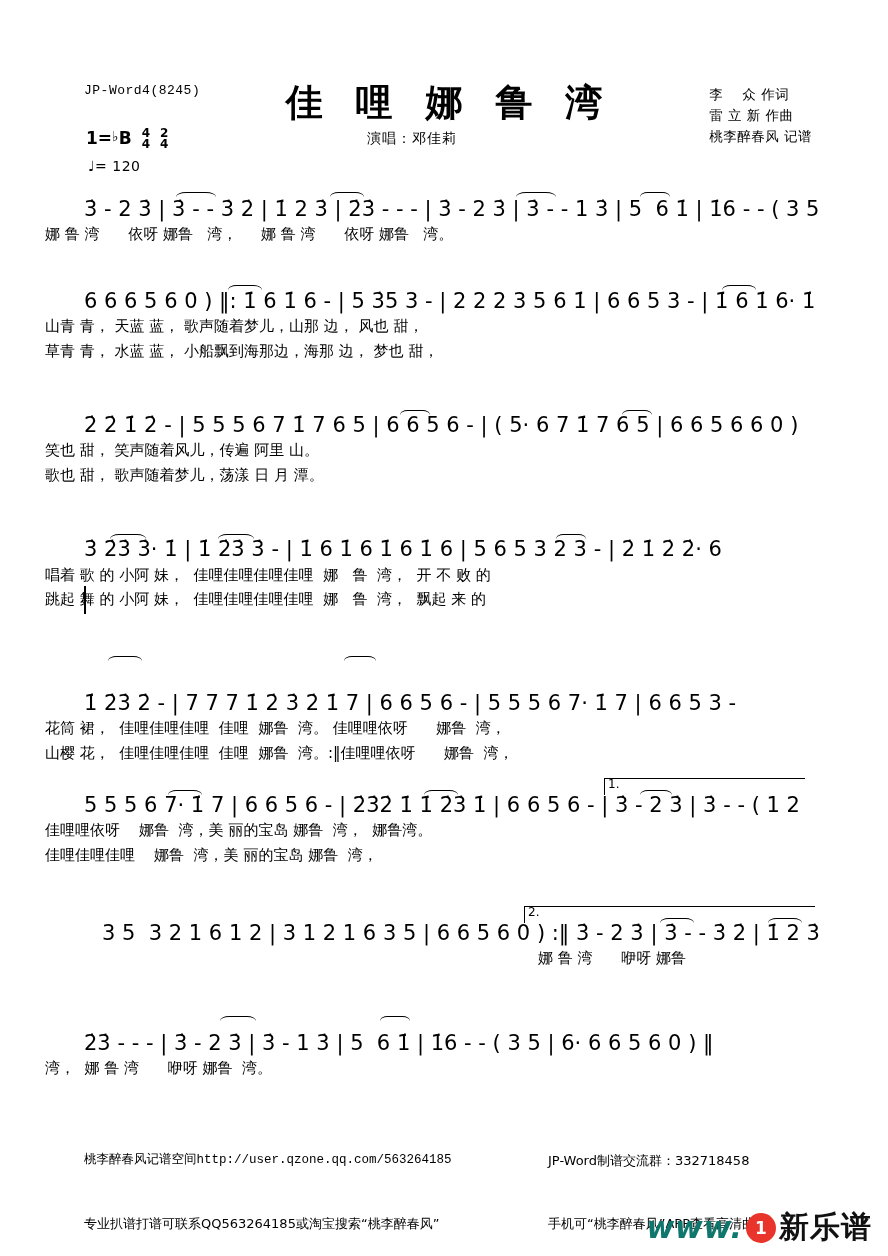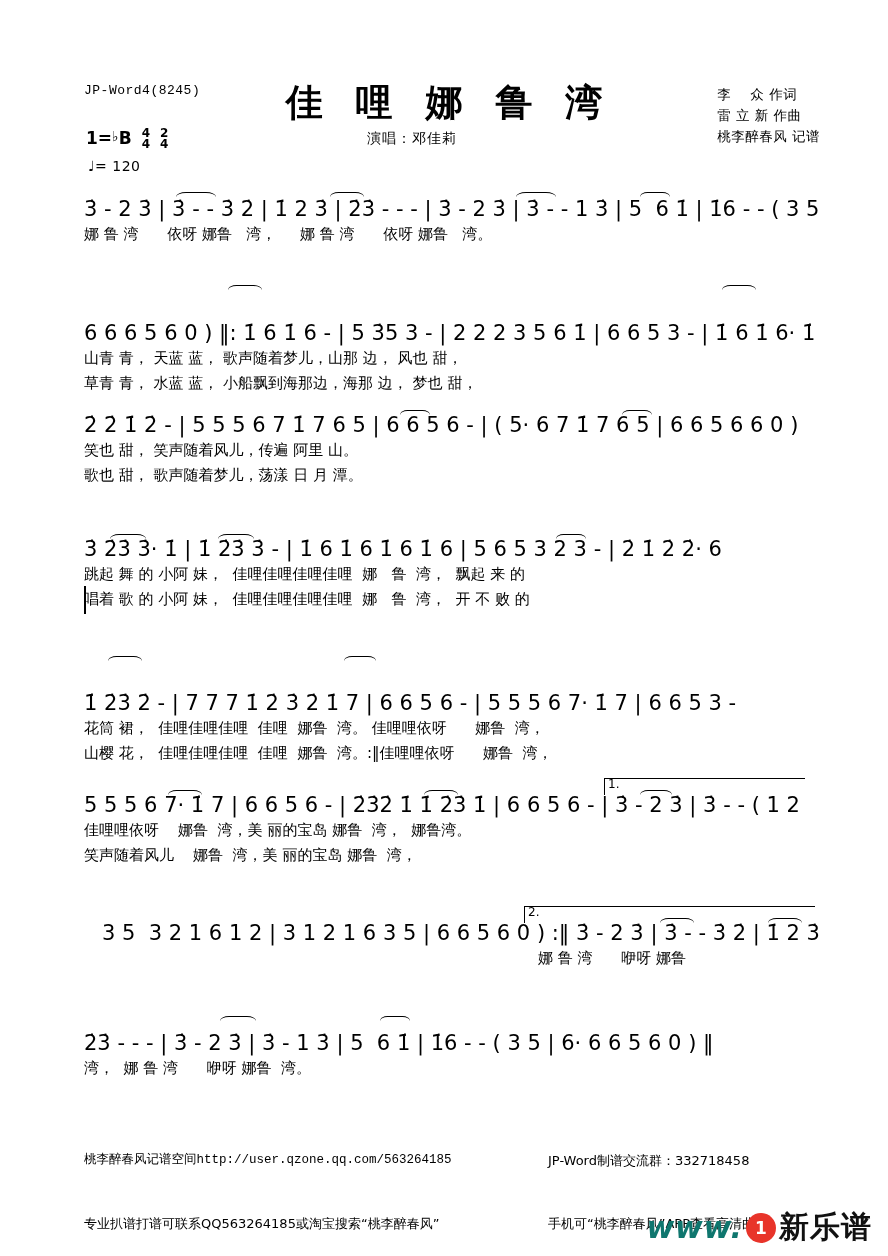--- a/index.html
+++ b/index.html
@@ -26,21 +26,21 @@
     font-weight:bold;font-size:37px;letter-spacing:10px;
     text-indent:10px;
   }
   .singer{
     position:absolute;left:0;top:130px;width:824px;
     text-align:center;
     font-family:"DejaVu Sans", sans-serif;
     font-size:14px;letter-spacing:1px;
   }
   .credits{
-    position:absolute;right:68px;top:84px;
+    position:absolute;right:76px;top:84px;
     font-family:"DejaVu Sans", sans-serif;
     font-size:13.5px;line-height:21px;text-align:left;
     letter-spacing:0.5px;
   }
   .credits div{white-space:pre;}
 
   .keysig{
     position:absolute;left:86px;top:128px;
     font-family:"DejaVu Sans", sans-serif;
     font-size:17px;font-weight:bold;
@@ -66,21 +66,21 @@
     font-size:21px;
     letter-spacing:0px;
     white-space:pre;
     padding-left:84px;
     line-height:26px;
   }
   .lyric{
     font-family:"DejaVu Sans", sans-serif;
     font-size:15px;
     white-space:pre;
-    padding-left:84px;
+    padding-left:45px;
     line-height:24px;
     letter-spacing:0px;
   }
   .lyric.l2{padding-top:1px;}
 
   
   .arc{
     position:absolute;
     border-top:1.4px solid #000;
     border-radius:50%/100%;
@@ -168,58 +168,58 @@
 
   <div class="system" style="top:196px;">
     <div class="notes">3̇ - 2 3̇ | 3̇ - - 3̇ 2̇ | 1̇ 2 3̇ | 2̇3̇ - - - | 3̇ - 2 3̇ | 3̇ - - 1 3̇ | 5  6 1̇ | 1̇6 - - ( 3 5</div>
     <div class="lyric">娜 鲁 湾      依呀 娜鲁   湾，     娜 鲁 湾      依呀 娜鲁   湾。</div>
   </div>
   <div class="arc" style="left:176px;top:192px;width:40px;"></div>
   <div class="arc" style="left:330px;top:192px;width:34px;"></div>
   <div class="arc" style="left:516px;top:192px;width:40px;"></div>
   <div class="arc" style="left:640px;top:192px;width:30px;"></div>
 
-  <div class="system" style="top:288px;margin-top:32px;">
+  <div class="system" style="top:288px;">
     <div class="notes">6 6 6 5 6 0 ) ‖: 1̇ 6 1̇ 6 - | 5 3̇5 3 - | 2 2 2 3 5 6 1̇ | 6 6 5 3 - | 1̇ 6 1̇ 6· 1̇</div>
     <div class="lyric">山青 青， 天蓝 蓝， 歌声随着梦儿，山那 边， 风也 甜，</div>
     <div class="lyric l2">草青 青， 水蓝 蓝， 小船飘到海那边，海那 边， 梦也 甜，</div>
   </div>
   <div class="arc" style="left:228px;top:285px;width:34px;"></div>
   <div class="arc" style="left:722px;top:285px;width:34px;"></div>
 
   <div class="system" style="top:412px;">
     <div class="notes">2̇ 2̇ 1̇ 2̇ - | 5 5 5 6 7 1̇ 7 6 5 | 6 6 5 6 - | ( 5· 6 7 1̇ 7 6 5 | 6 6 5 6 6 0 )</div>
     <div class="lyric">笑也 甜， 笑声随着风儿，传遍 阿里 山。</div>
     <div class="lyric l2">歌也 甜， 歌声随着梦儿，荡漾 日 月 潭。</div>
   </div>
   <div class="arc" style="left:400px;top:410px;width:30px;"></div>
   <div class="arc" style="left:622px;top:410px;width:30px;"></div>
 
   <div class="system" style="top:536px;">
     <div class="notes">3̇ 2̇3̇ 3̇· 1̇ | 1̇ 2̇3̇ 3̇ - | 1̇ 6 1̇ 6 1̇ 6 1̇ 6 | 5 6 5 3 2 3 - | 2̇ 1̇ 2̇ 2̇· 6</div>
+    <div class="lyric l2">唱着 歌 的 小阿 妹，  佳哩佳哩佳哩佳哩  娜   鲁  湾，  开 不 败 的</div>
     <div class="lyric">跳起 舞 的 小阿 妹，  佳哩佳哩佳哩佳哩  娜   鲁  湾，  飘起 来 的</div>
-    <div class="lyric l2">唱着 歌 的 小阿 妹，  佳哩佳哩佳哩佳哩  娜   鲁  湾，  开 不 败 的</div>
   </div>
   <div class="arc" style="left:110px;top:534px;width:36px;"></div>
   <div class="arc" style="left:218px;top:534px;width:36px;"></div>
   <div class="arc" style="left:556px;top:534px;width:30px;"></div>
   <div class="barline" style="left:84px;top:586px;height:28px;"></div>
 
   <div class="system" style="top:658px;margin-top:32px;">
     <div class="notes">1̇ 2̇3̇ 2̇ - | 7 7 7 1̇ 2̇ 3̇ 2̇ 1̇ 7 | 6 6 5 6 - | 5 5 5 6 7· 1̇ 7 | 6 6 5 3 -</div>
     <div class="lyric">花筒 裙，  佳哩佳哩佳哩  佳哩  娜鲁  湾。 佳哩哩依呀      娜鲁  湾，</div>
     <div class="lyric l2">山樱 花，  佳哩佳哩佳哩  佳哩  娜鲁  湾。:‖佳哩哩依呀      娜鲁  湾，</div>
   </div>
   <div class="arc" style="left:108px;top:656px;width:34px;"></div>
   <div class="arc" style="left:344px;top:656px;width:32px;"></div>
 
   <div class="system" style="top:792px;">
     <div class="notes">5 5 5 6 7· 1̇ 7 | 6 6 5 6 - | 2̇3̇2̇ 1̇ 1̇ 2̇3̇ 1̇ | 6 6 5 6 - | 3̇ - 2 3̇ | 3̇ - - ( 1 2</div>
     <div class="lyric">佳哩哩依呀    娜鲁  湾，美 丽的宝岛 娜鲁  湾，  娜鲁湾。</div>
-    <div class="lyric l2">笑声随着风儿    娜鲁  湾，美 丽的宝岛 娜鲁  湾，</div>
+    <div class="lyric l2">佳哩佳哩佳哩    娜鲁  湾，美 丽的宝岛 娜鲁  湾，</div>
   </div>
   <div class="ending" style="left:604px;top:778px;width:200px;">
     <span>1.</span>
   </div>
   <div class="arc" style="left:168px;top:790px;width:34px;"></div>
   <div class="arc" style="left:424px;top:790px;width:34px;"></div>
   <div class="arc" style="left:640px;top:790px;width:32px;"></div>
 
   <div class="system" style="top:920px;margin-left:18px;">
     <div class="notes">3 5  3 2 1 6 1 2 | 3 1 2 1 6 3 5 | 6 6 5 6 0 ) :‖ 3̇ - 2 3̇ | 3̇ - - 3̇ 2̇ | 1̇ 2 3̇</div>

